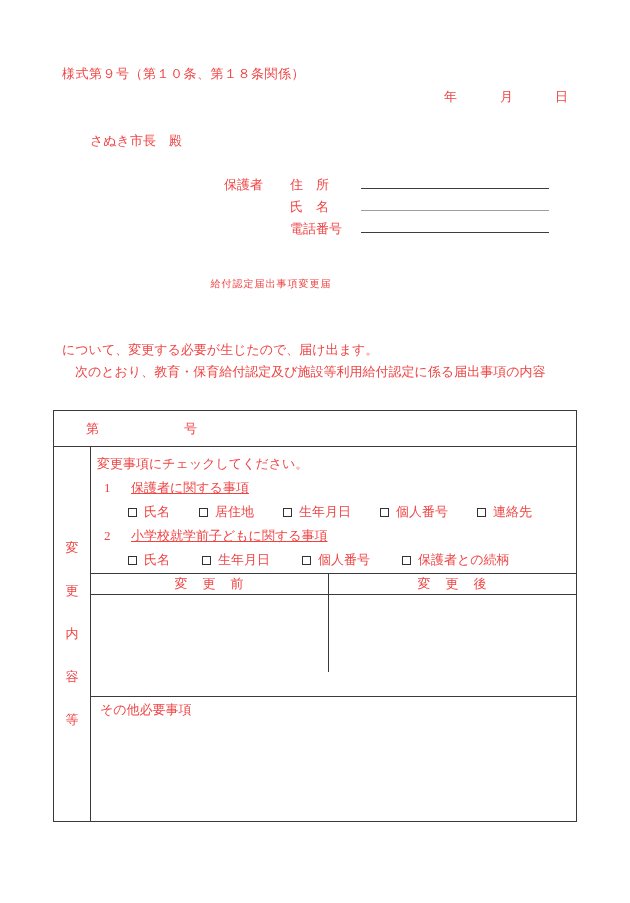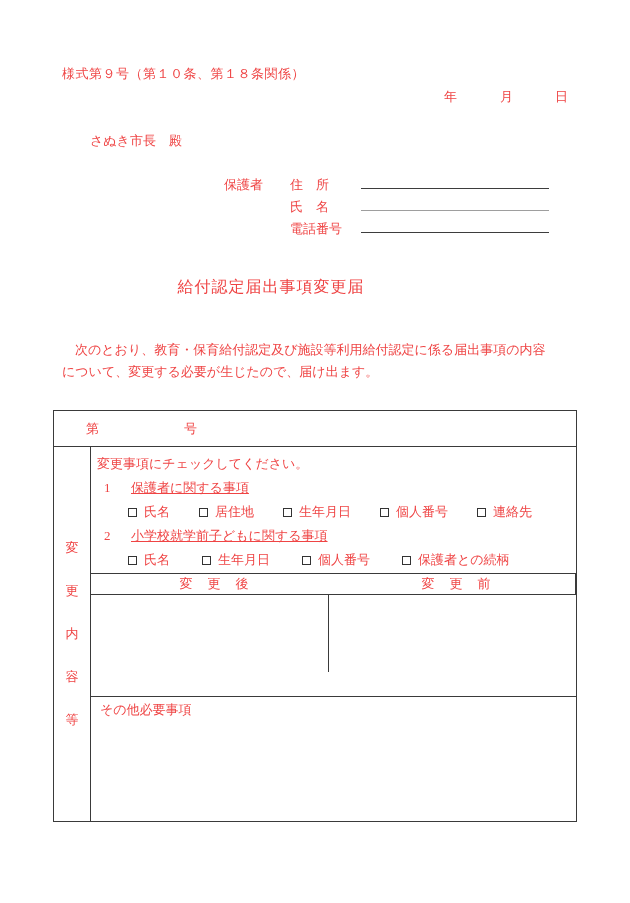--- a/index.html
+++ b/index.html
@@ -24,21 +24,21 @@
   
   .guardian { position:absolute; left:224px; top:176px; }
   .g-row { display:flex; height:22px; align-items:flex-start; }
   .g-label { width:66px; }
   .f-label { width:52px; margin-right:19px; display:inline-flex; justify-content:space-between; }
   .f-line  { width:188px; height:13px; border-bottom:1px solid #3d3d3d; }
   .f-line.light { border-bottom-color:#9e9e9e; }
 
   
   .doc-title { position:absolute; left:0; top:277px; width:542px; text-align:center;
-               font-size:16px; letter-spacing:1px; }
+               font-size:10px; letter-spacing:1px; }
   .body-text { position:absolute; left:62px; top:339px; width:512px; line-height:22px; }
 
   
   .form-table { position:absolute; left:53px; top:410px; width:524px; height:412px;
                 border:1px solid #3a3a3a; display:flex; flex-direction:column; }
   .row1 { height:36px; border-bottom:1px solid #3a3a3a; display:flex; flex-shrink:0; }
   .cell-cert-label { width:200px; border-right:1px solid #3a3a3a;
                      display:flex; align-items:center; justify-content:center; letter-spacing:1px; }
   .cell-cert-value { flex:1; display:flex; align-items:center; padding-left:32px; }
   .cert-suffix { margin-left:85px; }
@@ -101,22 +101,22 @@
     <div class="g-row">
       <span class="g-label"></span>
       <span class="f-label">電話番号</span>
       <span class="f-line"></span>
     </div>
   </div>
 
   <div class="doc-title">給付認定届出事項変更届</div>
 
   <div class="body-text">
+    <div>について、変更する必要が生じたので、届け出ます。</div>
     <div>　次のとおり、教育・保育給付認定及び施設等利用給付認定に係る届出事項の内容</div>
-    <div>について、変更する必要が生じたので、届け出ます。</div>
   </div>
 
   <div class="form-table">
 
     <div class="row1">
       <div class="cell-cert-value">
         <span>第</span>
         <span class="cert-suffix">号</span>
       </div>
     </div>
@@ -179,22 +179,22 @@
                 <span>個人番号</span>
               </span>
             <span class="cb-item">
                 <span class="cb"></span>
                 <span>保護者との続柄</span>
               </span>
           </div>
         </div>
 
         <div class="bh-row">
+          <div class="bh-cell bh-left">変　更　前</div>
           <div class="bh-cell bh-right">変　更　後</div>
-          <div class="bh-cell bh-left">変　更　前</div>
         </div>
 
         <div class="content-row">
           <div class="cr-left"></div>
           <div class="cr-right"></div>
         </div>
 
         <div class="other-row">
           <span>その他必要事項</span>
         </div>

